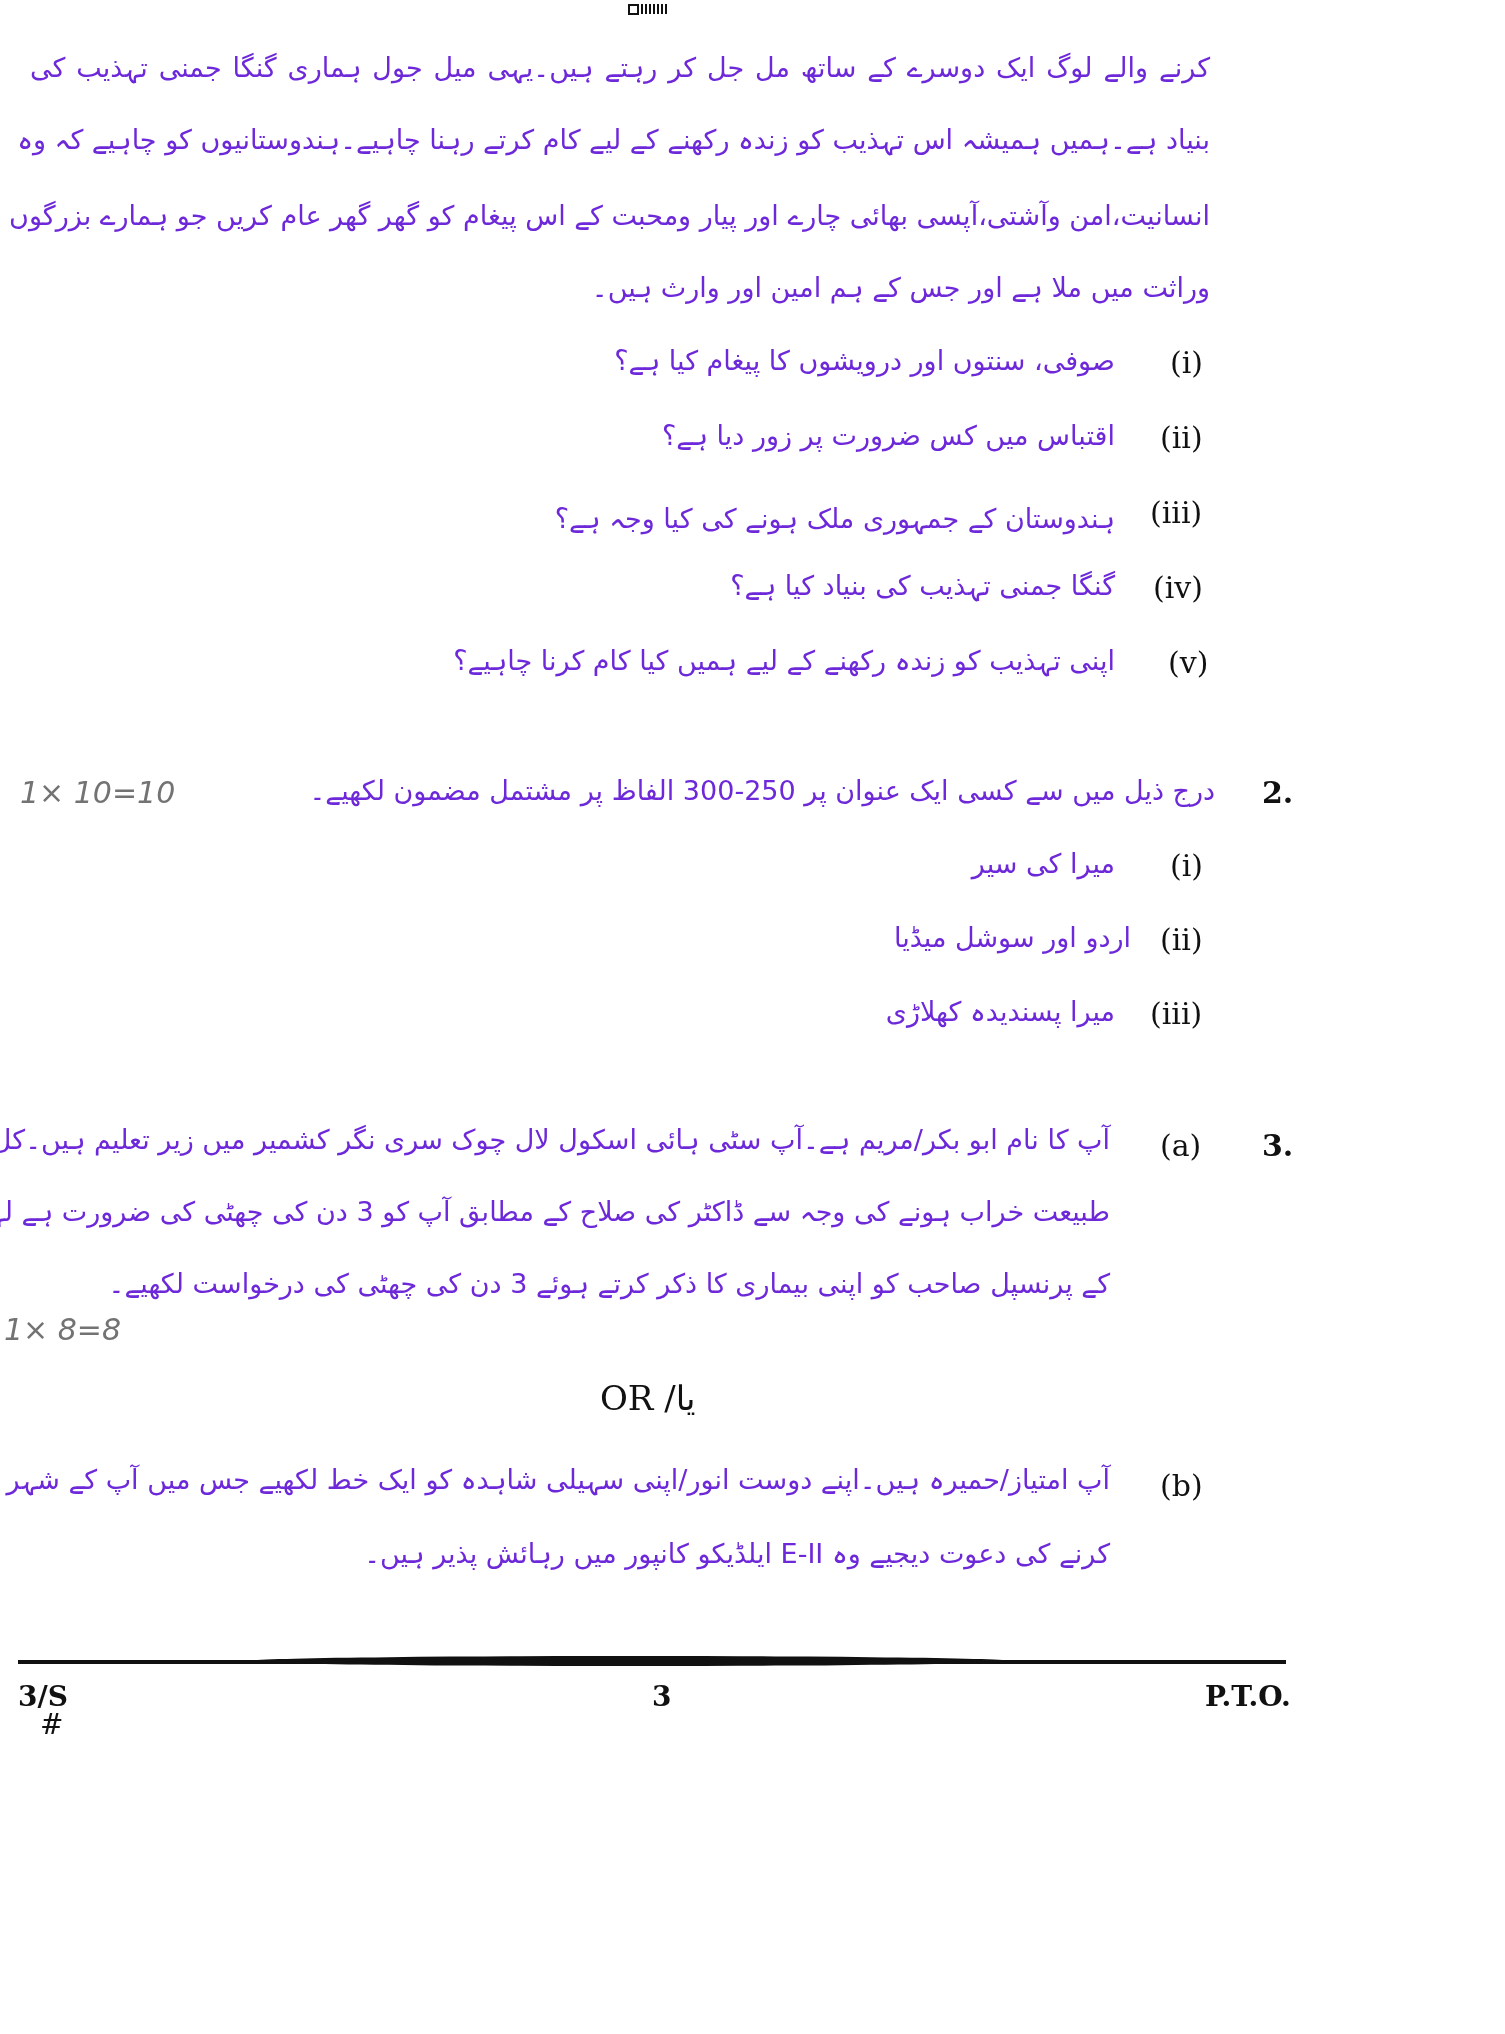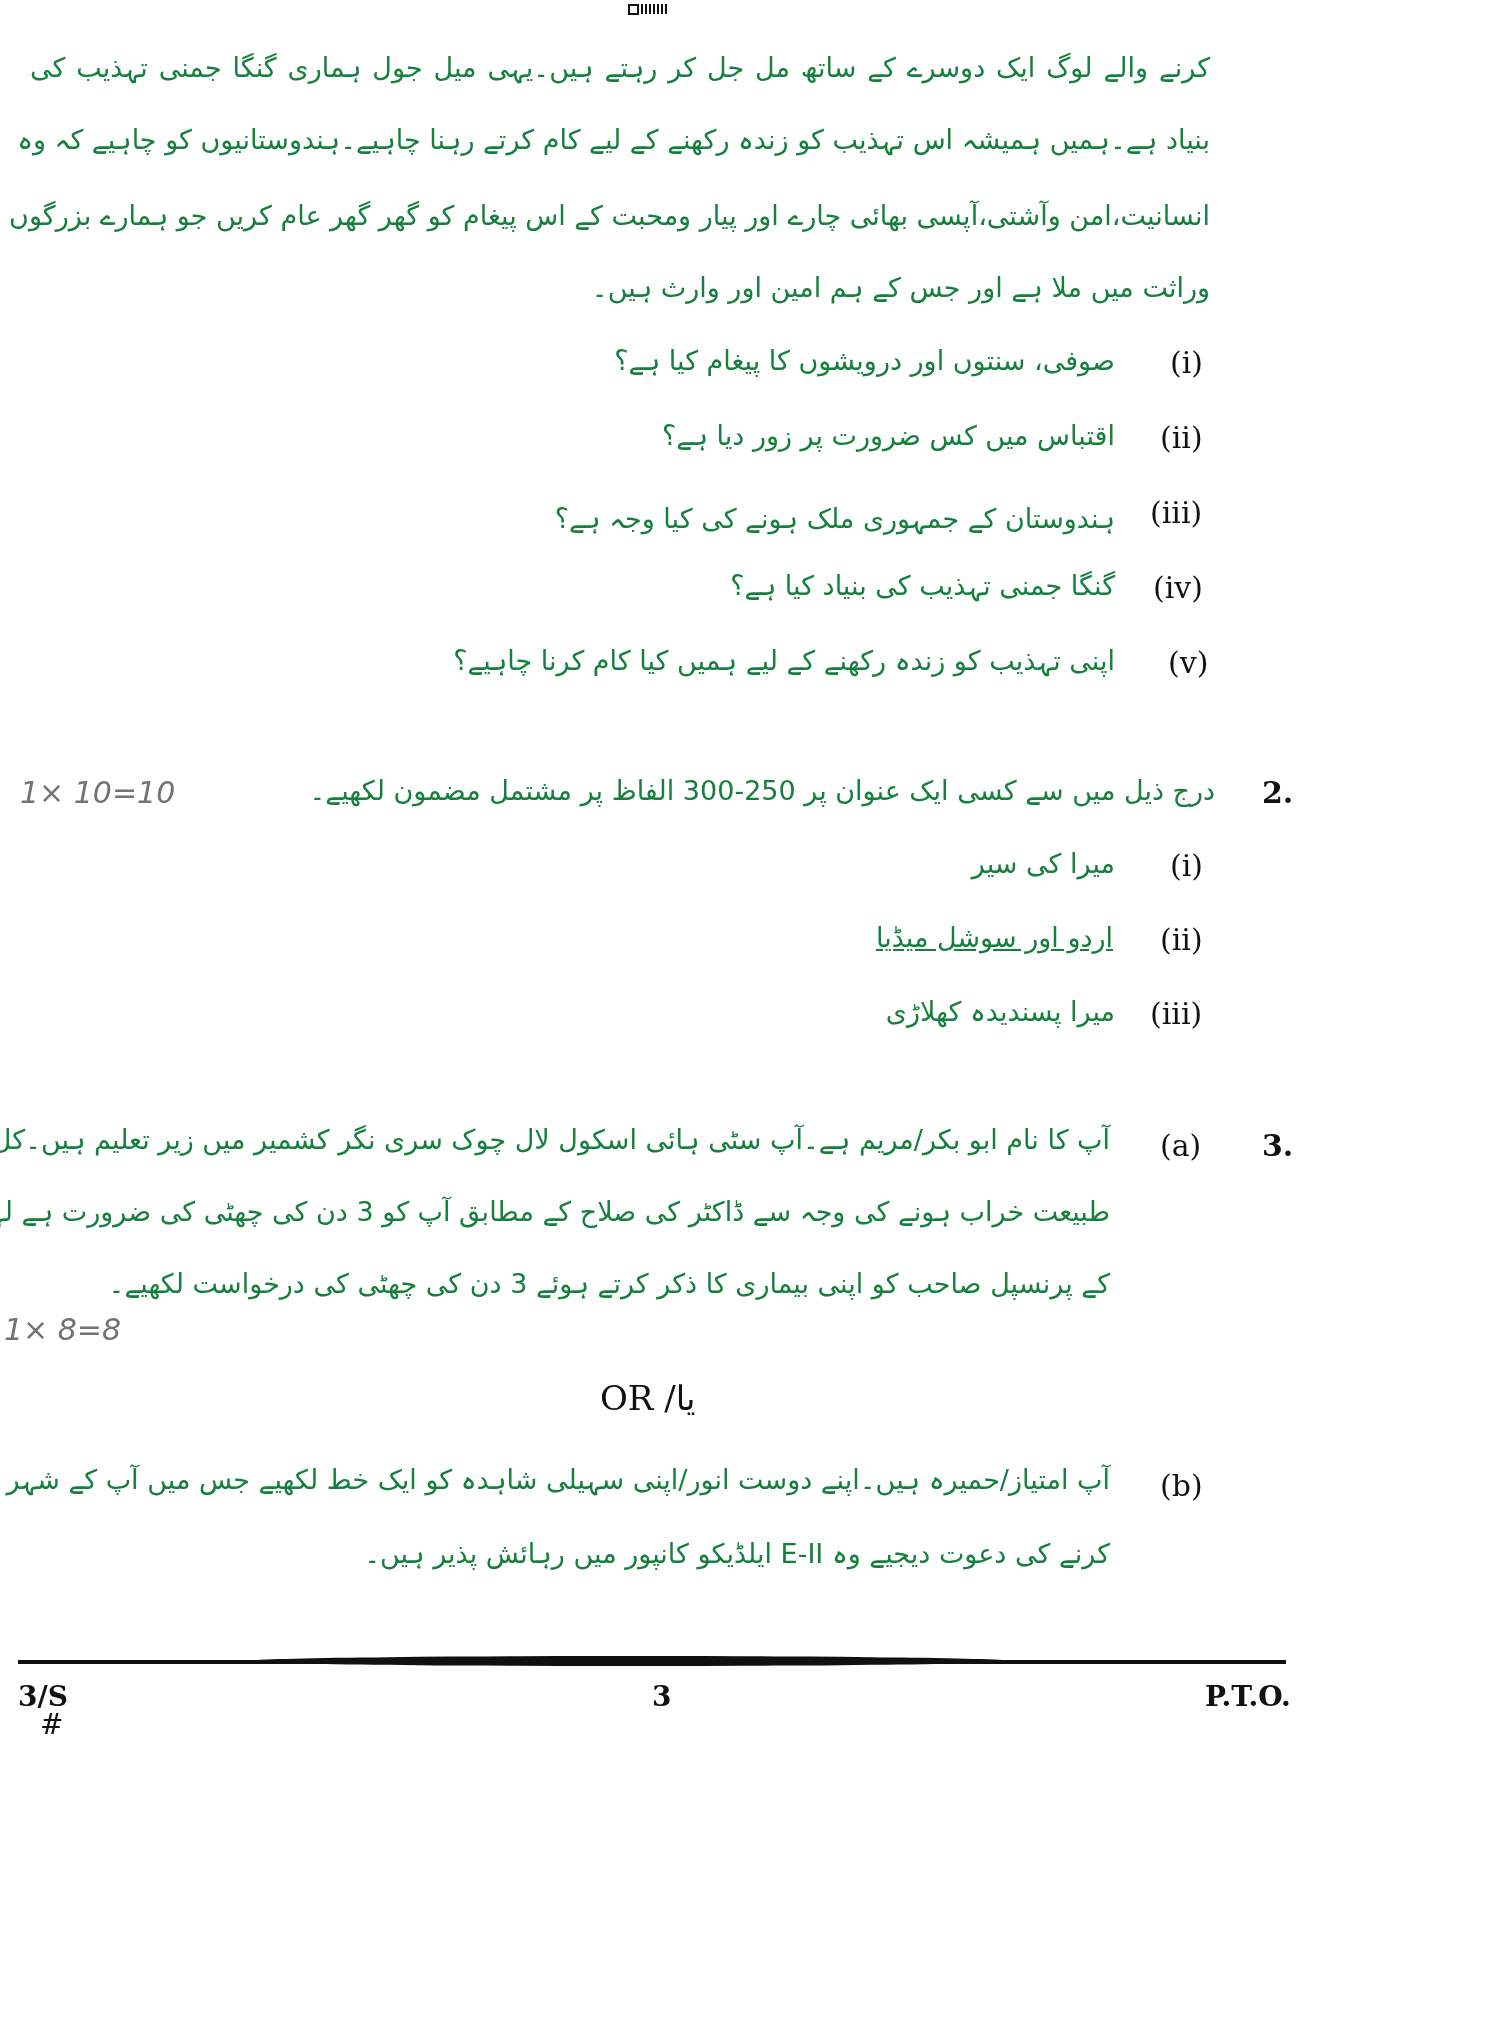--- a/index.html
+++ b/index.html
@@ -1,20 +1,20 @@
 <!DOCTYPE html>
 <html><head>
 <meta charset="utf-8">
 <style>
   html, body { margin:0; padding:0; background:#ffffff; }
   body { width:1505px; height:2034px; position:relative; overflow:hidden; color:#111; font-family:"DejaVu Serif", serif; }
   .qr { position:absolute; left:628px; top:2px; width:46px; height:14px; display:flex; align-items:center; gap:2px; }
   .qr .sq { width:11px; height:11px; border:2px solid #111; box-sizing:border-box; }
   .qr .dots { width:28px; height:10px; background:repeating-linear-gradient(90deg,#111 0 2px,#fff 2px 4px); }
-  .urdu { position:absolute; direction:rtl; text-align:right; font-family:"DejaVu Sans", sans-serif; font-size:27px; color:#15803d; white-space:nowrap; }
+  .urdu { position:absolute; direction:rtl; text-align:right; font-family:"DejaVu Sans", sans-serif; font-size:27px; color:#6d28d9; white-space:nowrap; }
   .para-line { right:295px; }
   .justify { text-align:justify; text-align-last:justify; }
   .roman { position:absolute; font-family:"DejaVu Serif", serif; font-size:30px; color:#111; }
   .qnum { position:absolute; font-family:"DejaVu Serif", serif; font-weight:bold; font-size:30px; color:#111; }
   .marks { position:absolute; font-family:"DejaVu Sans", sans-serif; font-style:italic; font-size:30px; color:#737373; }
   .or { position:absolute; left:600px; top:1378px; font-family:"DejaVu Serif", serif; font-weight:normal; font-size:34px; }
   .rule { position:absolute; left:18px; top:1660px; width:1268px; height:4px; background:#111; }
   .rule-thick { position:absolute; left:250px; top:1656px; width:760px; height:10px; background:#111; border-radius:50%; }
   .footer { position:absolute; top:1680px; font-family:"DejaVu Serif", serif; font-weight:bold; font-size:28px; }
 </style>
@@ -46,21 +46,21 @@
 <div class="roman" style="left:1168px; top:645px;">(v)</div>
 <div class="urdu" style="right:390px; top:645px;">اپنی تہذیب کو زندہ رکھنے کے لیے ہمیں کیا کام کرنا چاہیے؟</div>
 
 <div class="qnum" style="left:1262px; top:775px;">2.</div>
 <div class="urdu" style="right:290px; top:775px;">درج ذیل میں سے کسی ایک عنوان پر 250-300 الفاظ پر مشتمل مضمون لکھیے۔</div>
 <div class="marks" style="left:20px; top:775px;">1× 10=10</div>
 
 <div class="roman" style="left:1170px; top:848px;">(i)</div>
 <div class="urdu" style="right:390px; top:848px;">میرا کی سیر</div>
 <div class="roman" style="left:1160px; top:922px;">(ii)</div>
-<div class="urdu" style="right:392px; top:922px;text-decoration:underline;">اردو اور سوشل میڈیا</div>
+<div class="urdu" style="right:374px; top:922px;">اردو اور سوشل میڈیا</div>
 <div class="roman" style="left:1150px; top:996px;">(iii)</div>
 <div class="urdu" style="right:390px; top:996px;">میرا پسندیدہ کھلاڑی</div>
 
 <div class="qnum" style="left:1262px; top:1128px;">3.</div>
 <div class="roman" style="left:1160px; top:1128px;">(a)</div>
 <div class="urdu justify" style="right:395px; top:1124px; width:1080px;">آپ کا نام ابو بکر/مریم ہے۔آپ سٹی ہائی اسکول لال چوک سری نگر کشمیر میں زیر تعلیم ہیں۔کل شام سے مسلسل</div>
 <div class="urdu justify" style="right:395px; top:1196px; width:1080px;">طبیعت خراب ہونے کی وجہ سے ڈاکٹر کی صلاح کے مطابق آپ کو 3 دن کی چھٹی کی ضرورت ہے لہٰذا اپنے اسکول</div>
 <div class="urdu" style="right:395px; top:1268px;text-align:right;">کے پرنسپل صاحب کو اپنی بیماری کا ذکر کرتے ہوئے 3 دن کی چھٹی کی درخواست لکھیے۔</div>
 <div class="marks" style="left:4px; top:1268px;margin-top:44px;">1× 8=8</div>
 

